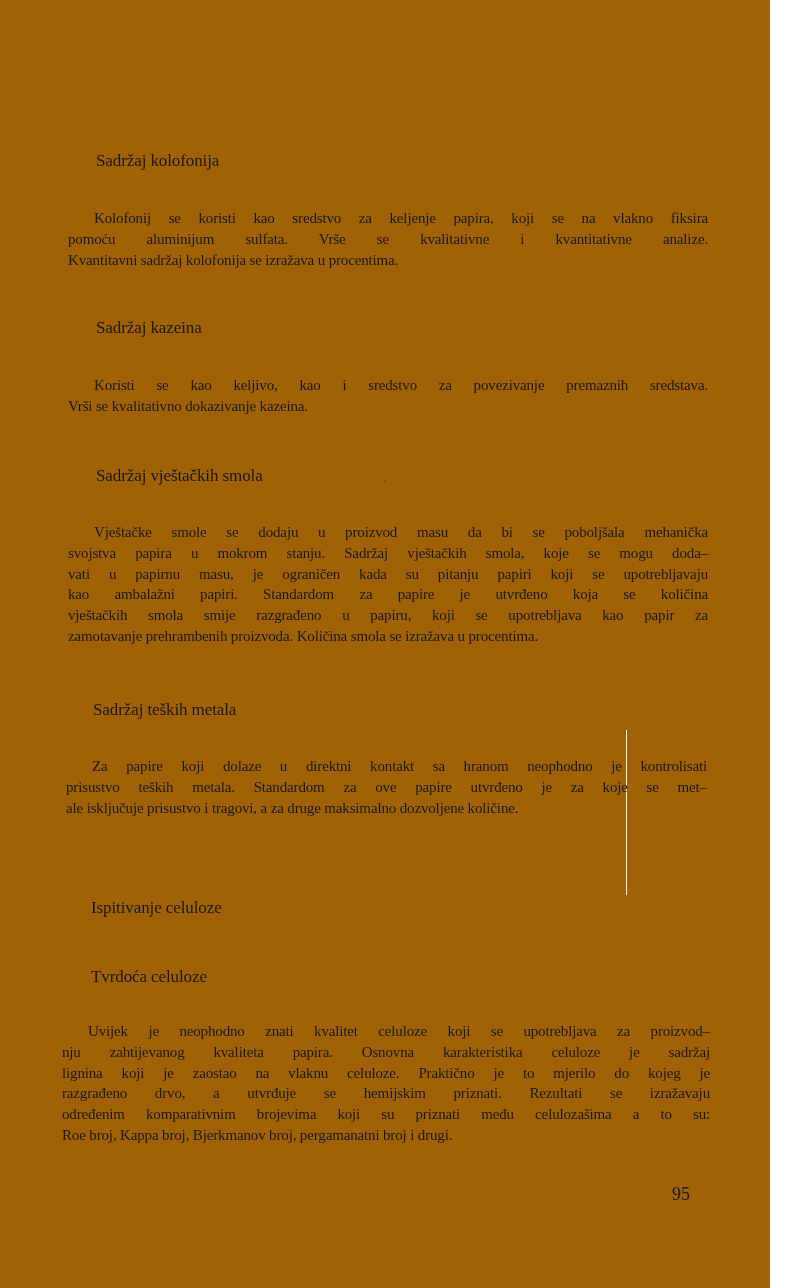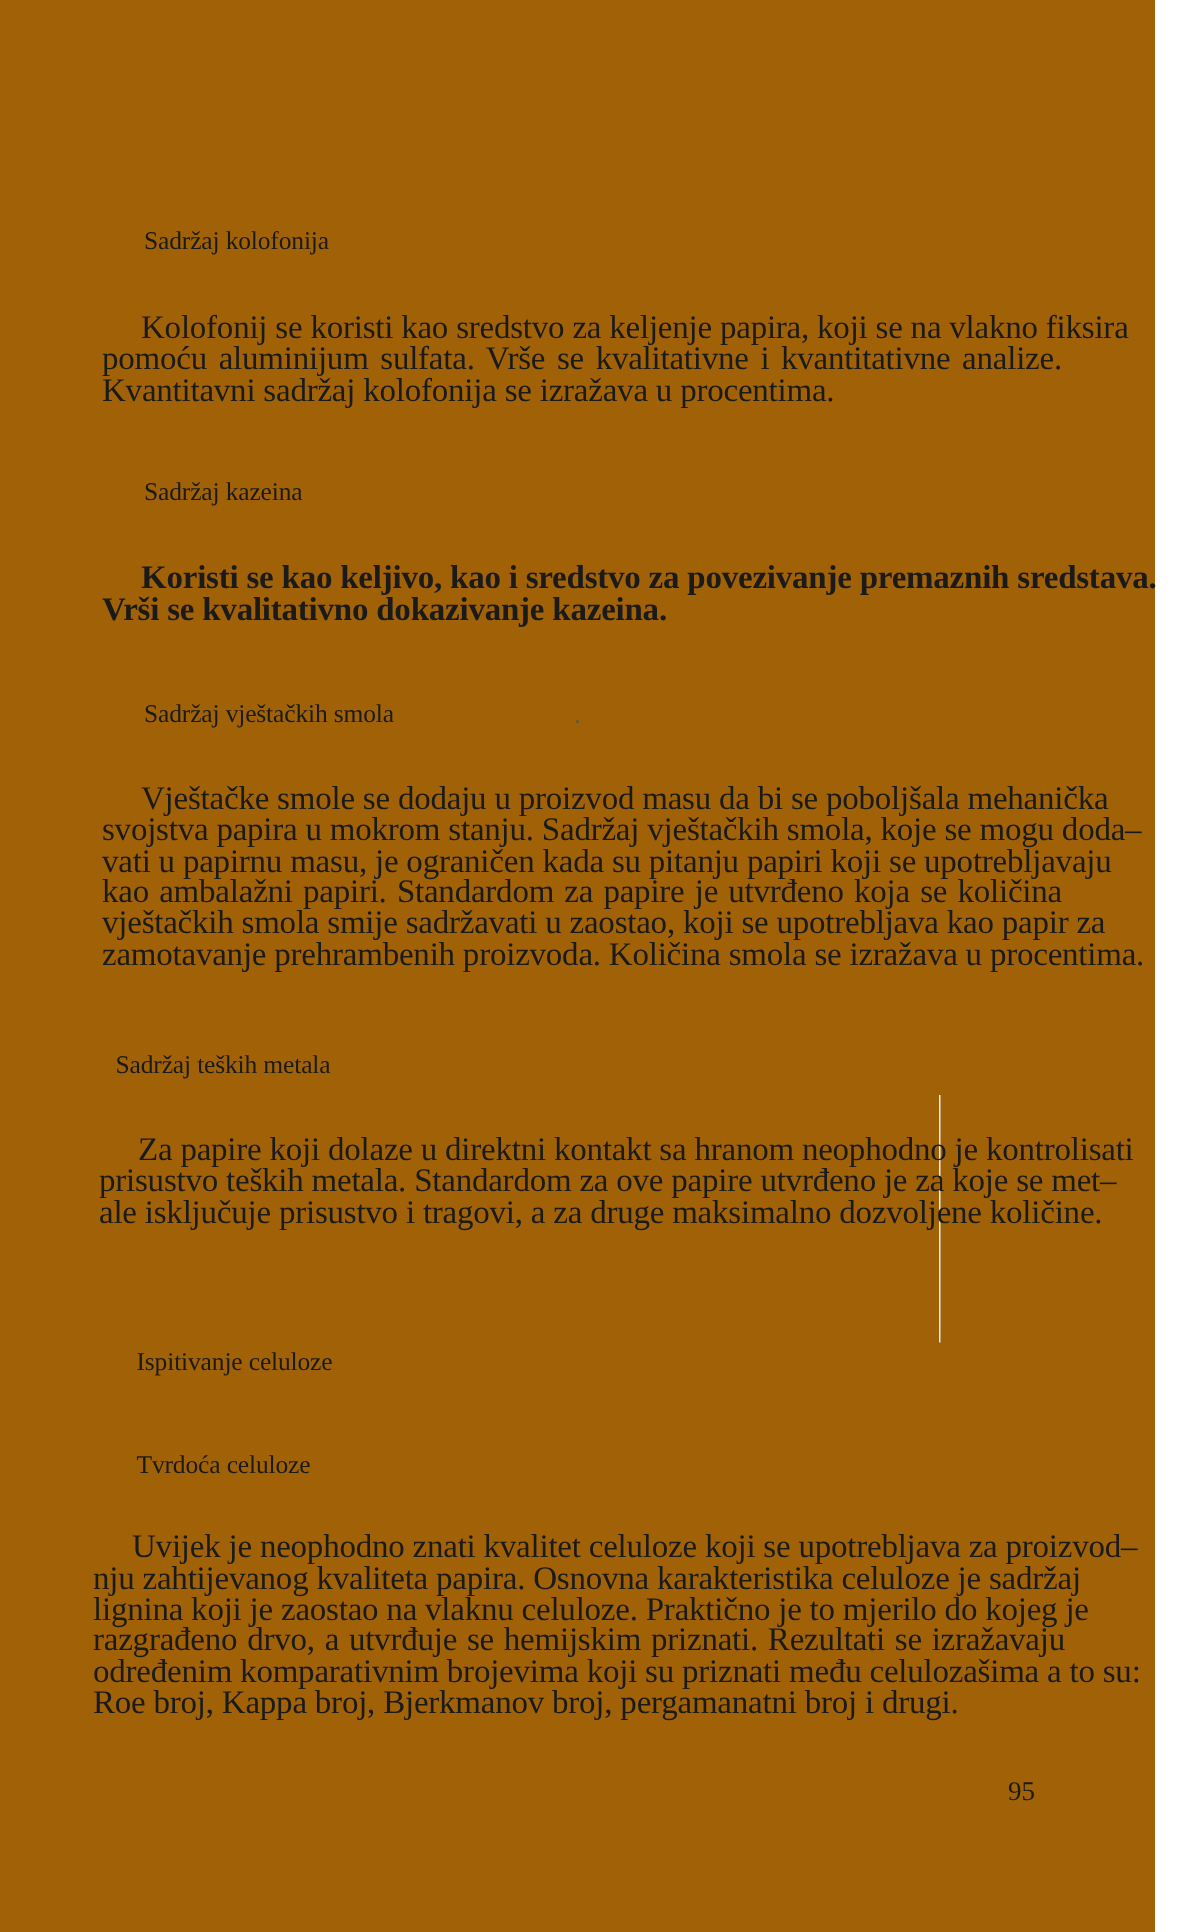--- a/index.html
+++ b/index.html
@@ -24,21 +24,21 @@
   }
   .heading {
     position: absolute;
     font-size: 17px;
     line-height: 20px;
     white-space: nowrap;
     letter-spacing: -0.1px;
   }
   .para {
     position: absolute;
-    font-size: 22px;
+    font-size: 15px;
     line-height: 20.8px;
     text-align: justify;
     text-align-last: left;
     letter-spacing: -0.15px;
   }
   .para .line {
     display: block;
     text-align: justify;
     text-align-last: justify;
     white-space: nowrap;
@@ -77,36 +77,36 @@
   <div class="dot" style="left:384px; top:480px;"></div>
 
   <div class="heading" style="left:96px; top:151px;">Sadržaj kolofonija</div>
   <div class="para" style="left:68px; top:208px; width:640px;">
     <span class="line first">Kolofonij se koristi kao sredstvo za keljenje papira, koji se na vlakno fiksira</span>
     <span class="line">pomoću aluminijum sulfata. Vrše se kvalitativne i kvantitativne analize.</span>
     <span class="line last">Kvantitavni sadržaj kolofonija se izražava u procentima.</span>
   </div>
 
   <div class="heading" style="left:96px; top:318px;">Sadržaj kazeina</div>
-  <div class="para" style="left:68px; top:375px; width:640px;font-weight:bold;">
+  <div class="para" style="left:68px; top:375px; width:640px;">
     <span class="line first">Koristi se kao keljivo, kao i sredstvo za povezivanje premaznih sredstava.</span>
     <span class="line last">Vrši se kvalitativno dokazivanje kazeina.</span>
   </div>
 
   <div class="heading" style="left:96px; top:466px;">Sadržaj vještačkih smola</div>
   <div class="para" style="left:68px; top:522px; width:640px;">
     <span class="line first">Vještačke smole se dodaju u proizvod masu da bi se poboljšala mehanička</span>
     <span class="line">svojstva papira u mokrom stanju. Sadržaj vještačkih smola, koje se mogu doda–</span>
     <span class="line">vati u papirnu masu, je ograničen kada su pitanju papiri koji se upotrebljavaju</span>
     <span class="line">kao ambalažni papiri. Standardom za papire je utvrđeno koja se količina</span>
-    <span class="line">vještačkih smola smije sadržavati u zaostao, koji se upotrebljava kao papir za</span>
+    <span class="line">vještačkih smola smije razgrađeno u papiru, koji se upotrebljava kao papir za</span>
     <span class="line last">zamotavanje prehrambenih proizvoda. Količina smola se izražava u procentima.</span>
   </div>
 
-  <div class="heading" style="left:77px; top:700px;">Sadržaj teških metala</div>
+  <div class="heading" style="left:93px; top:700px;">Sadržaj teških metala</div>
   <div class="para" style="left:66px; top:756px; width:641px;">
     <span class="line first">Za papire koji dolaze u direktni kontakt sa hranom neophodno je kontrolisati</span>
     <span class="line">prisustvo teških metala. Standardom za ove papire utvrđeno je za koje se met–</span>
     <span class="line last">ale isključuje prisustvo i tragovi, a za druge maksimalno dozvoljene količine.</span>
   </div>
 
   <div class="heading" style="left:91px; top:898px;">Ispitivanje celuloze</div>
 
   <div class="heading" style="left:91px; top:967px;">Tvrdoća celuloze</div>
   <div class="para" style="left:62px; top:1021px; width:648px;">

